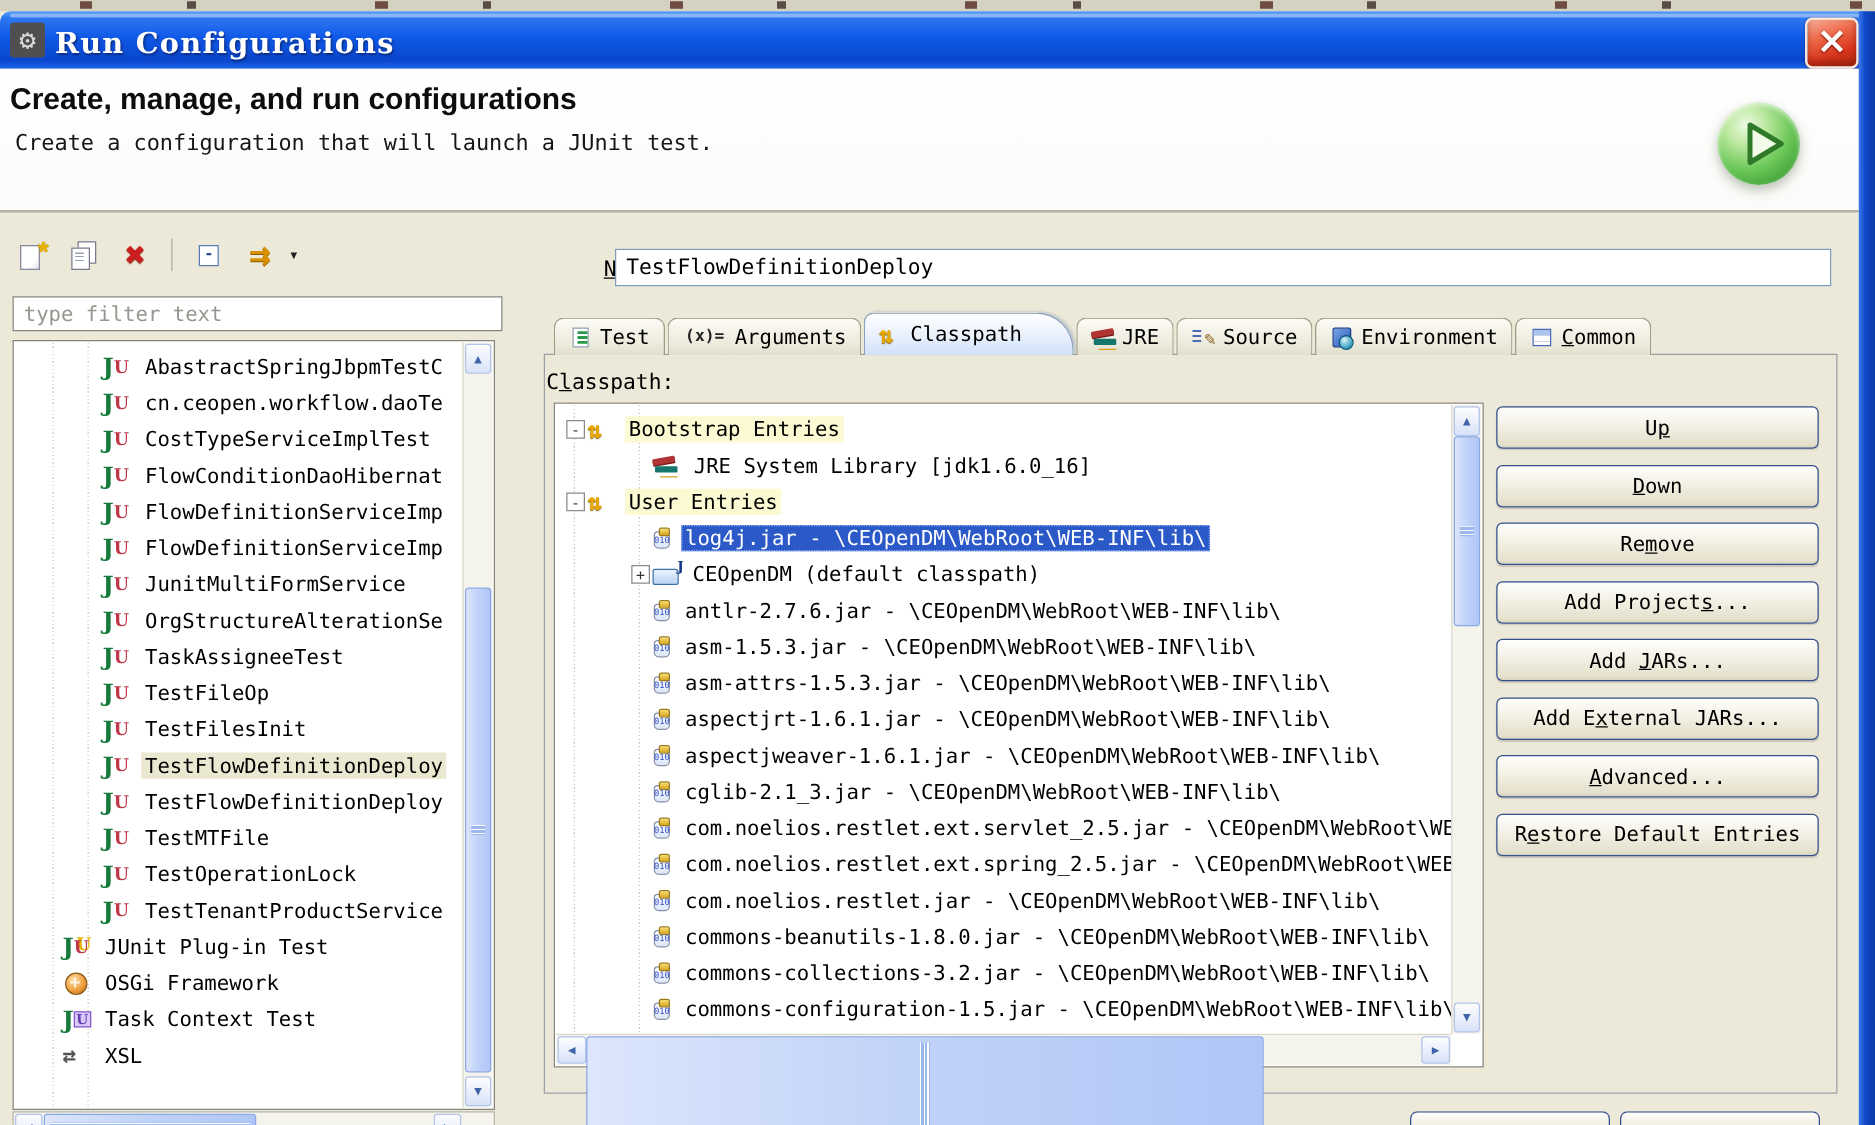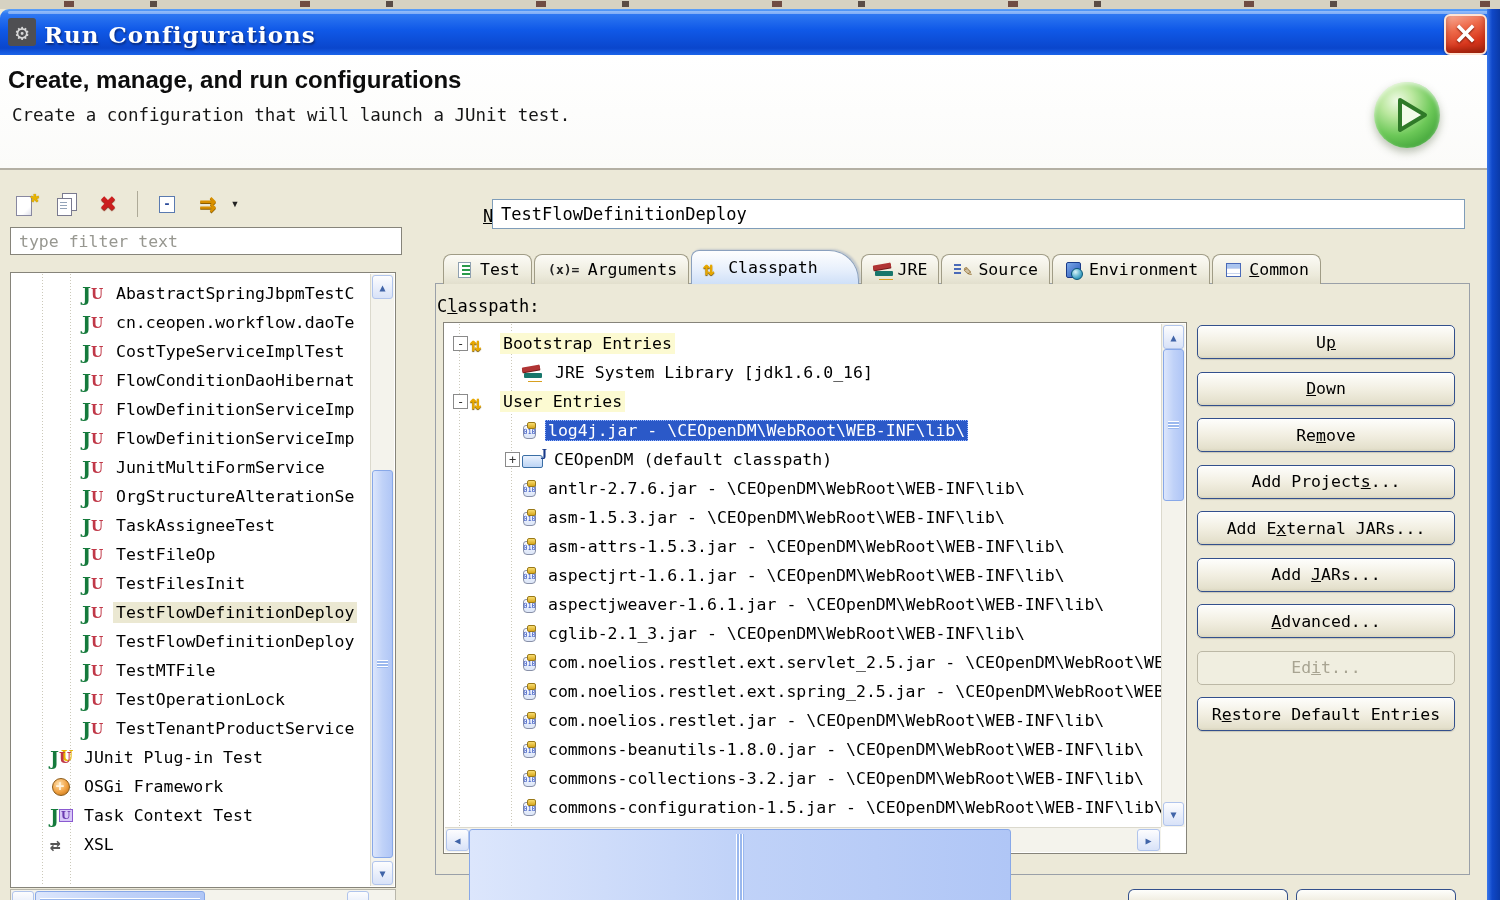--- a/index.html
+++ b/index.html
@@ -103,21 +103,21 @@
   .common::before{content:"";position:absolute;inset:1px 2px;background:#fff;border:1px solid #4a6ab8;}
   .common::after{content:"";position:absolute;inset:2px 3px;
     background:linear-gradient(#aac4ee 0 4px,transparent 4px),repeating-linear-gradient(180deg,transparent 0 4px,#c8d4ee 4px 5px);}
 
   
   .lt-toolbar{position:absolute;left:10px;top:186px;height:36px;display:flex;align-items:center;gap:9px;}
   .tbtn{border:none;background:transparent;width:32px;height:32px;padding:2px;display:flex;align-items:center;justify-content:center;cursor:pointer;}
   .lt-toolbar button:nth-of-type(4){margin-left:18px;position:relative;}
   .lt-toolbar button:nth-of-type(4)::before{content:"";position:absolute;left:-14px;top:3px;bottom:3px;width:1px;background:#aeaa98;}
   .lt-toolbar button:nth-of-type(6){width:16px;margin-left:-6px;}
-  .filterbox{position:absolute;left:10px;top:227px;width:392px;height:28px;border:1px solid #86847a;background:#fff;
+  .filterbox{position:absolute;left:10px;top:237px;width:392px;height:28px;border:1px solid #86847a;background:#fff;
     font:16.5px "DejaVu Sans Mono",monospace;color:#3b82f6;padding:0 8px;box-sizing:border-box;}
   .filterbox::placeholder{color:#979790;}
 
   .ltree{position:absolute;left:10px;top:272px;width:384px;height:614px;background:#fff;border:1px solid #86847a;}
   .rows{position:absolute;inset:1px 24px 1px 1px;overflow:hidden;padding-top:5px;}
   .lrows{background-image:repeating-linear-gradient(180deg,#ccc9ba 0 1px,transparent 1px 3px),
                           repeating-linear-gradient(180deg,#ccc9ba 0 1px,transparent 1px 3px);
          background-size:1px 100%,1px 100%;background-repeat:no-repeat;background-position:30px 0,58px 0;}
   .crows{background-image:repeating-linear-gradient(180deg,#ccc9ba 0 1px,transparent 1px 3px),
                           repeating-linear-gradient(180deg,#ccc9ba 0 1px,transparent 1px 3px);
@@ -567,34 +567,31 @@
 
       <button class="xpbtn">
         <span>Re<u>m</u>ove</span>
       </button>
 
       <button class="xpbtn">
         <span>Add Project<u>s</u>...</span>
       </button>
 
       <button class="xpbtn">
+        <span>Add <u>J</u>ARs...</span>
+      </button>
+
+      <button class="xpbtn">
         <span>Add E<u>x</u>ternal JARs...</span>
       </button>
 
       <button class="xpbtn">
-        <span>Add <u>J</u>ARs...</span>
-      </button>
-
-      <button class="xpbtn">
         <span><u>A</u>dvanced...</span>
       </button>
 
-      <button class="xpbtn disabled">
-        <span>Ed<u>i</u>t...</span>
-      </button>
 
       <button class="xpbtn">
         <span>R<u>e</u>store Default Entries</span>
       </button>
     </div>
 
   <div class="pbtn pb1"></div>
   <div class="pbtn pb2"></div>
   <div class="rightedge"></div>
 </div>

